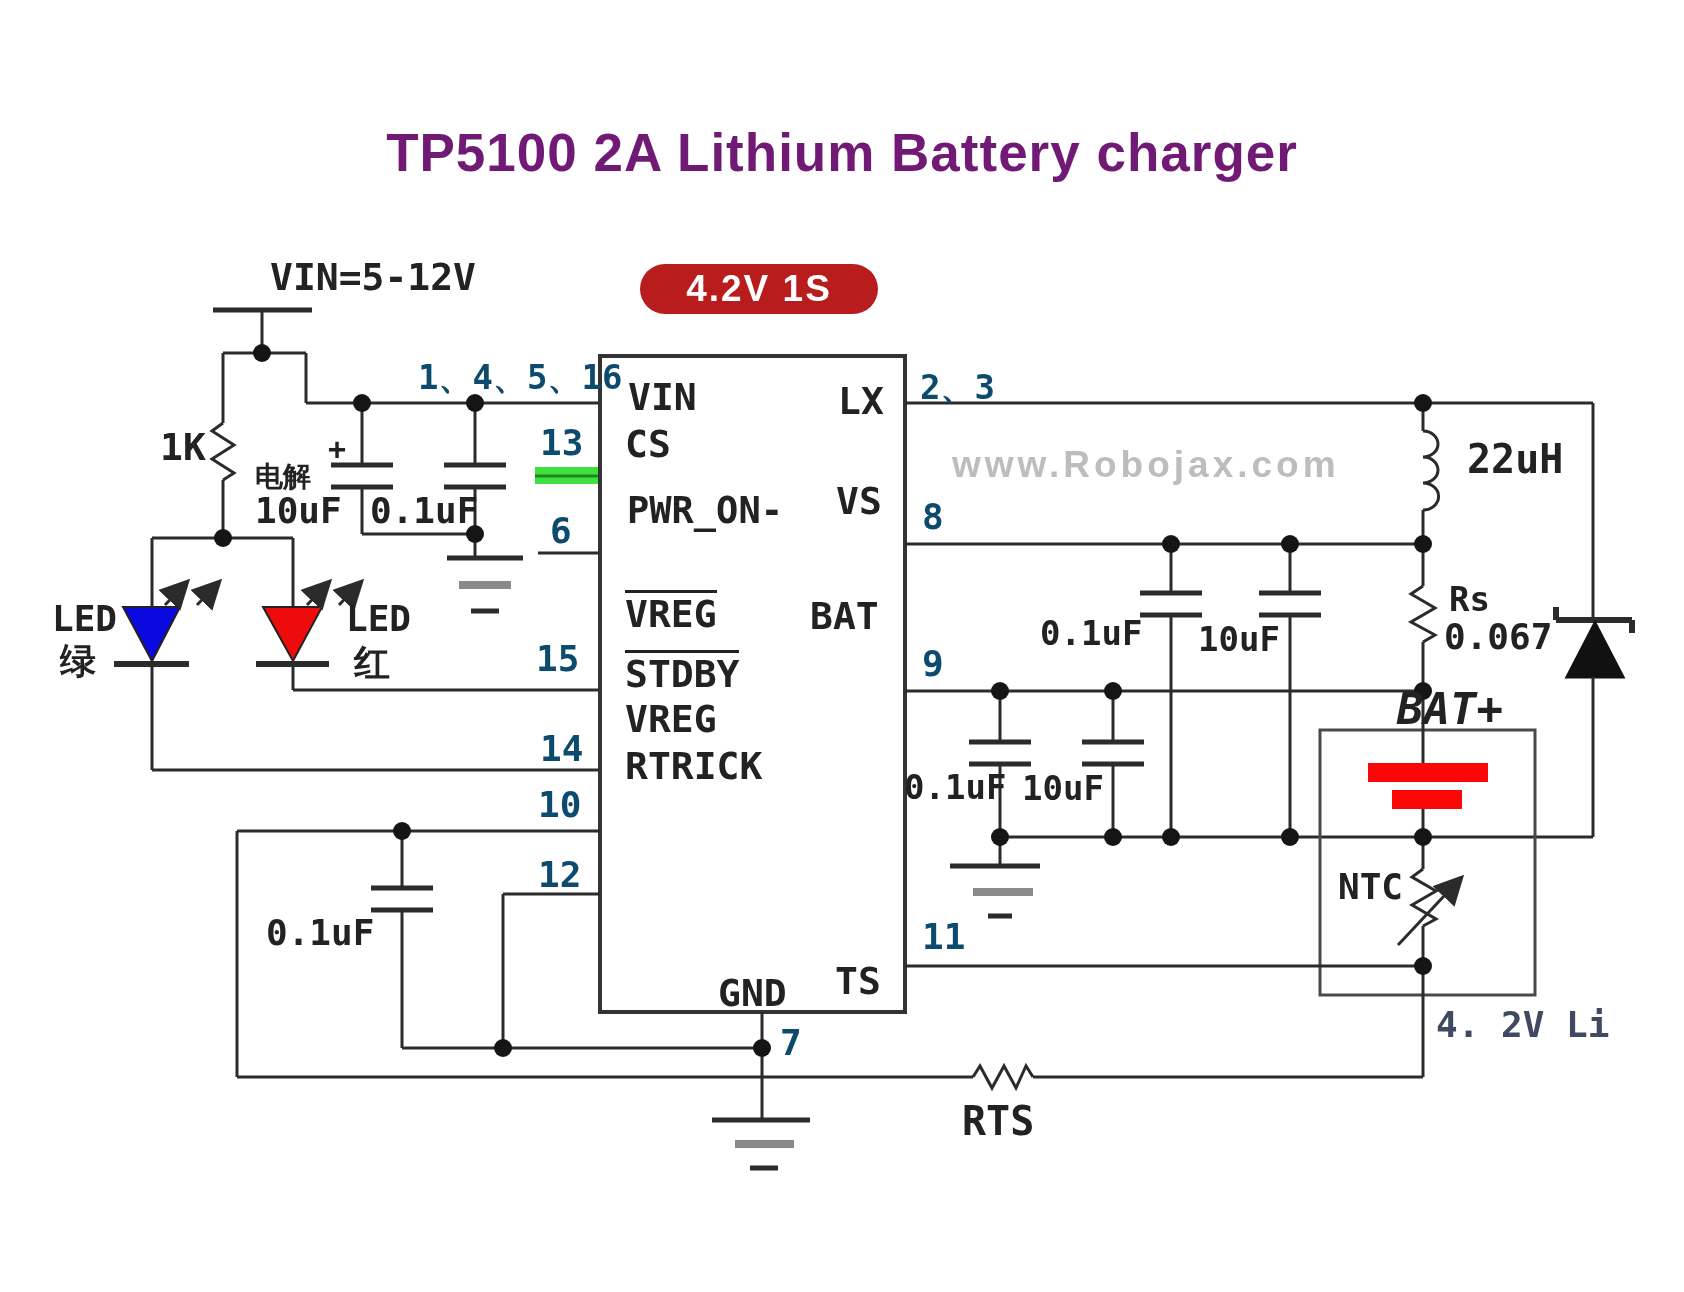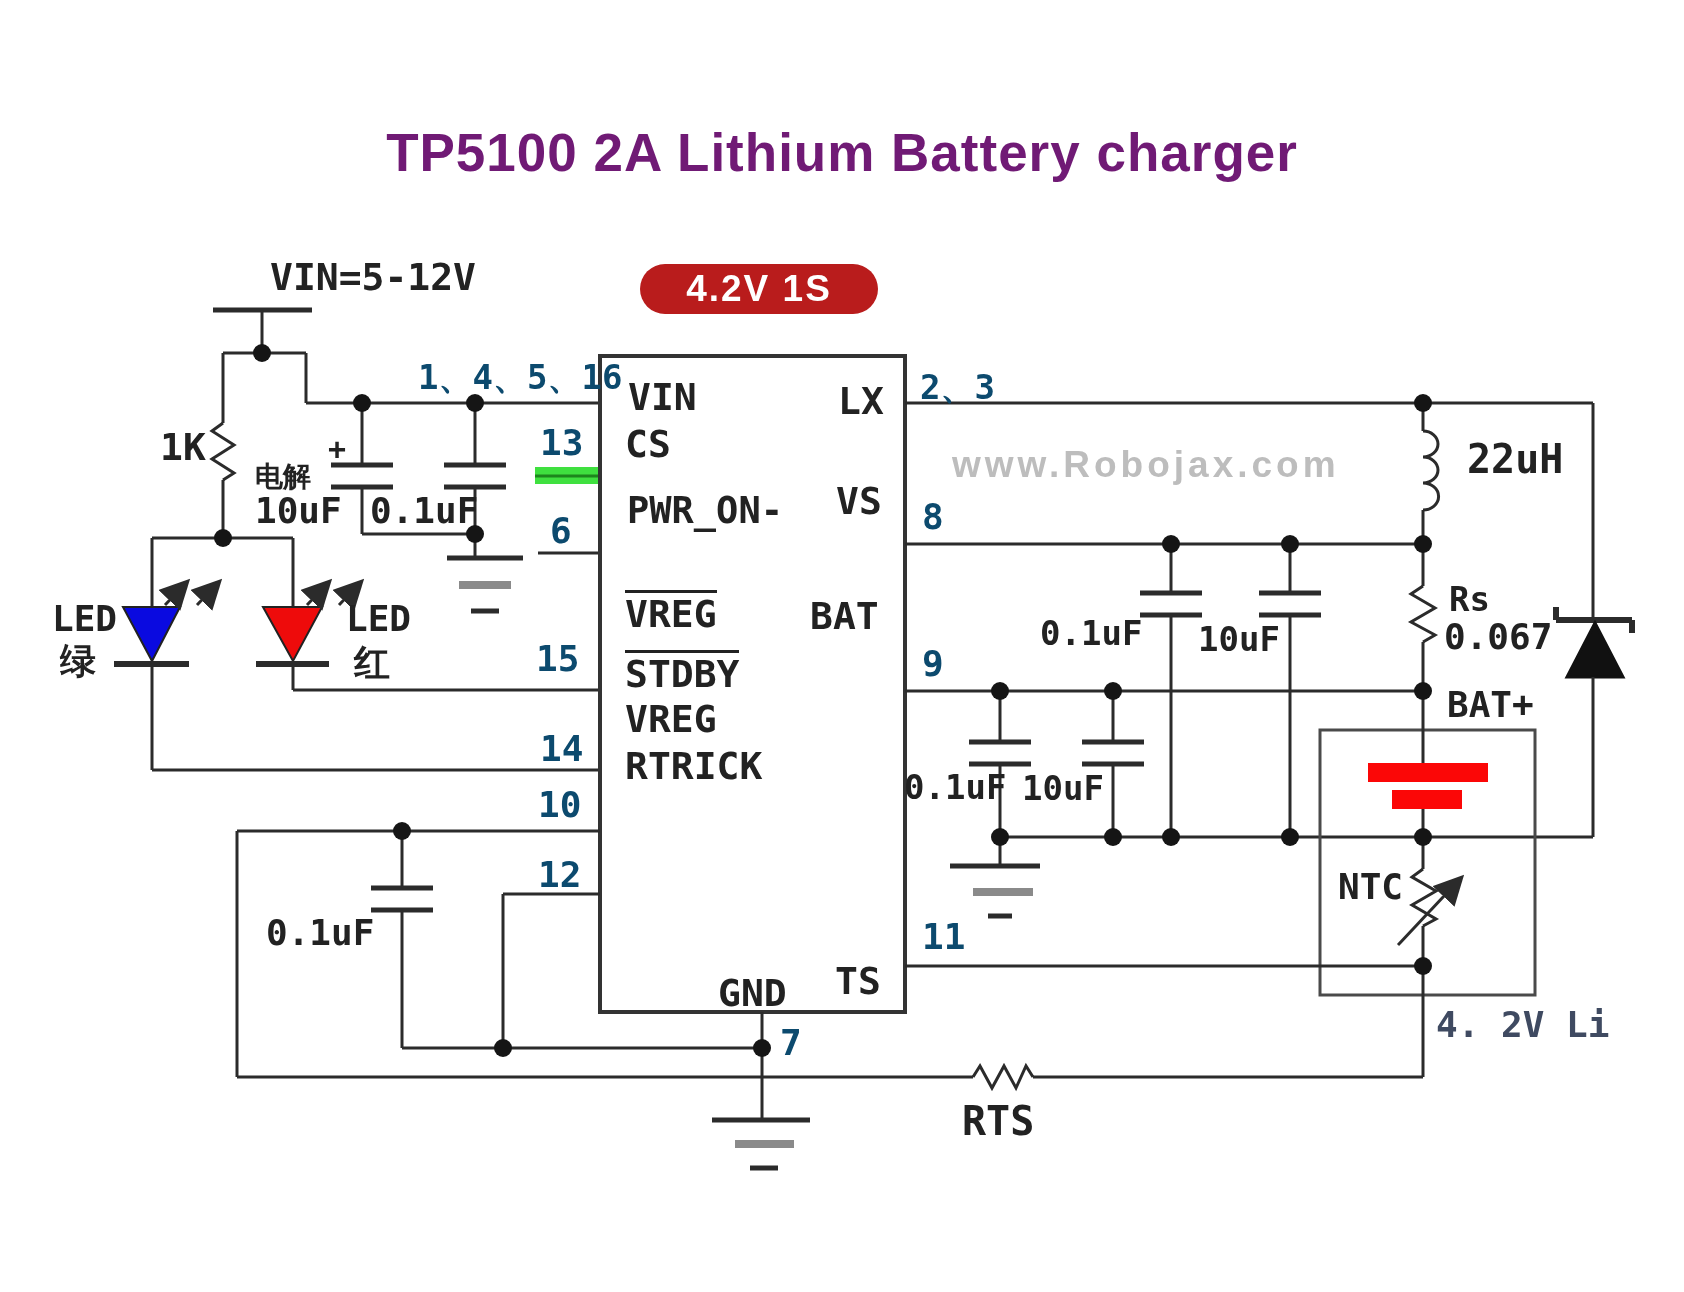--- a/index.html
+++ b/index.html
@@ -284,21 +284,21 @@
   <div class="lbl num" style="left:538px; top:856px;">12</div>
   <div class="lbl num" style="left:780px; top:1024px;">7</div>
   <div class="lbl num" style="left:920px; top:370px; font-size:34px;">2、3</div>
   <div class="lbl num" style="left:922px; top:498px;">8</div>
   <div class="lbl num" style="left:922px; top:645px;">9</div>
   <div class="lbl num" style="left:922px; top:918px;">11</div>
 
   <div class="lbl" style="left:1467px; top:438px; font-size:40px;">22uH</div>
   <div class="lbl" style="left:1449px; top:582px; font-size:34px;">Rs</div>
   <div class="lbl" style="left:1444px; top:618px; font-size:36px;">0.067</div>
-  <div class="lbl" style="left:1447px; top:686px; font-size:36px;">BAT+</div>
+  <div class="lbl" style="left:1397px; top:686px; font-size:44px;font-style:italic;">BAT+</div>
   <div class="lbl" style="left:1040px; top:616px; font-size:34px;">0.1uF</div>
   <div class="lbl" style="left:1198px; top:622px; font-size:34px;">10uF</div>
   <div class="lbl" style="left:904px; top:770px; font-size:34px;">0.1uF</div>
   <div class="lbl" style="left:1022px; top:771px; font-size:34px;">10uF</div>
   <div class="lbl" style="left:1338px; top:868px; font-size:36px;">NTC</div>
   <div class="lbl" style="left:1436px; top:1006px; font-size:36px; color:#3f4a61;">4. 2V Li</div>
 
   <div class="lbl" style="left:266px; top:914px; font-size:36px;">0.1uF</div>
   <div class="lbl" style="left:962px; top:1100px; font-size:40px;">RTS</div>
 

